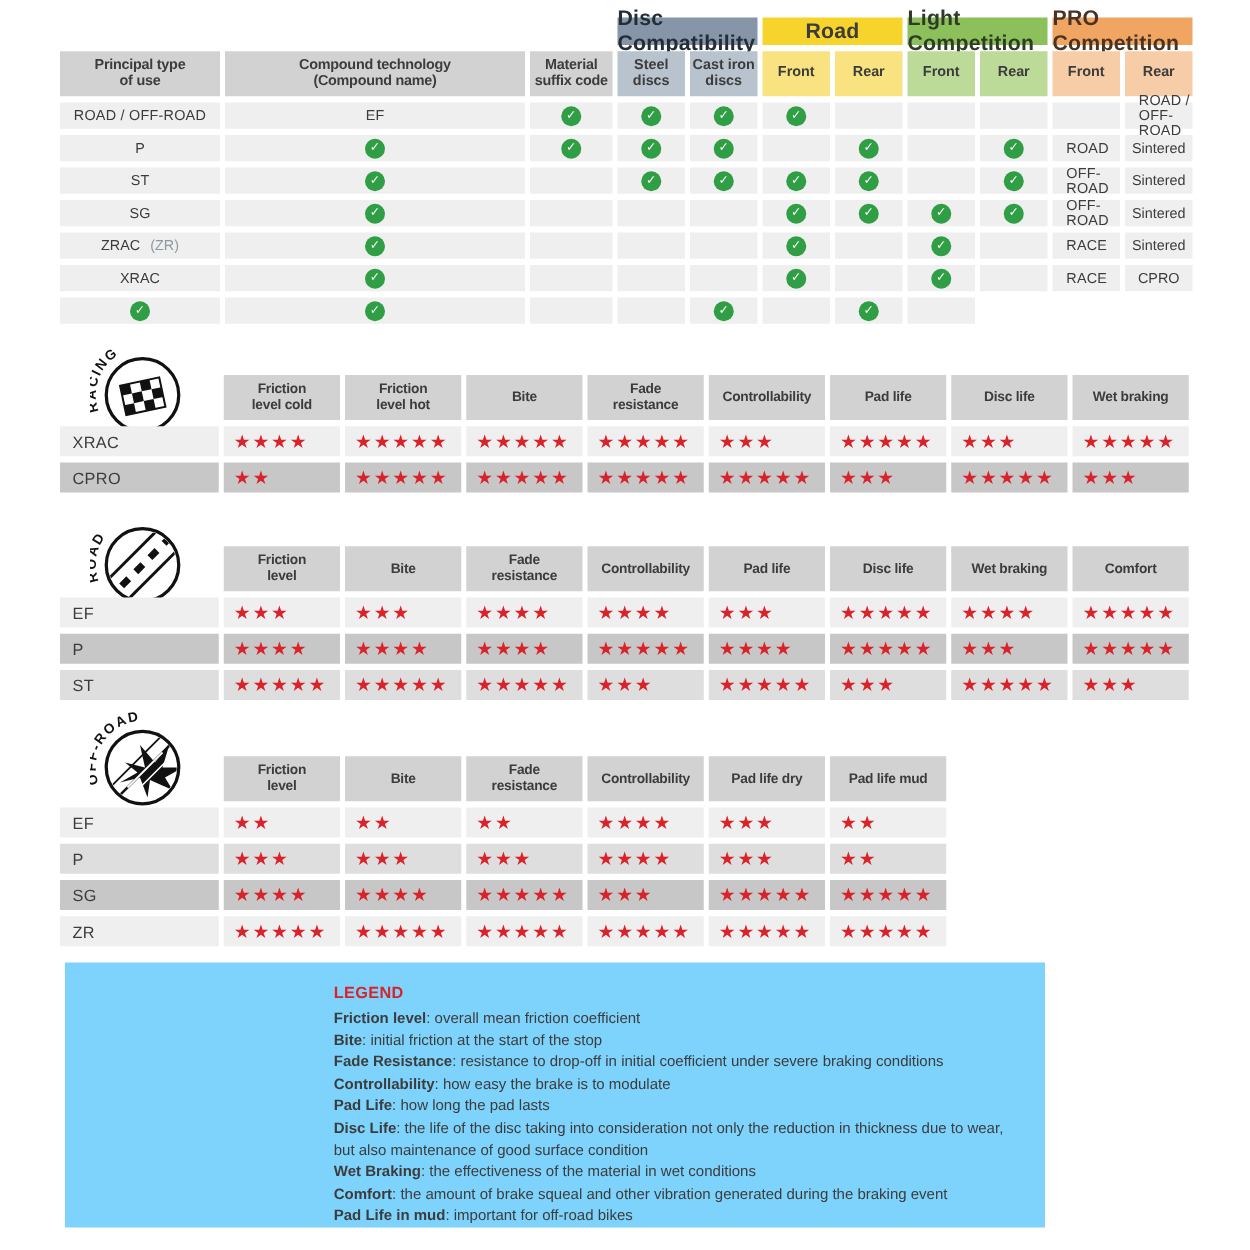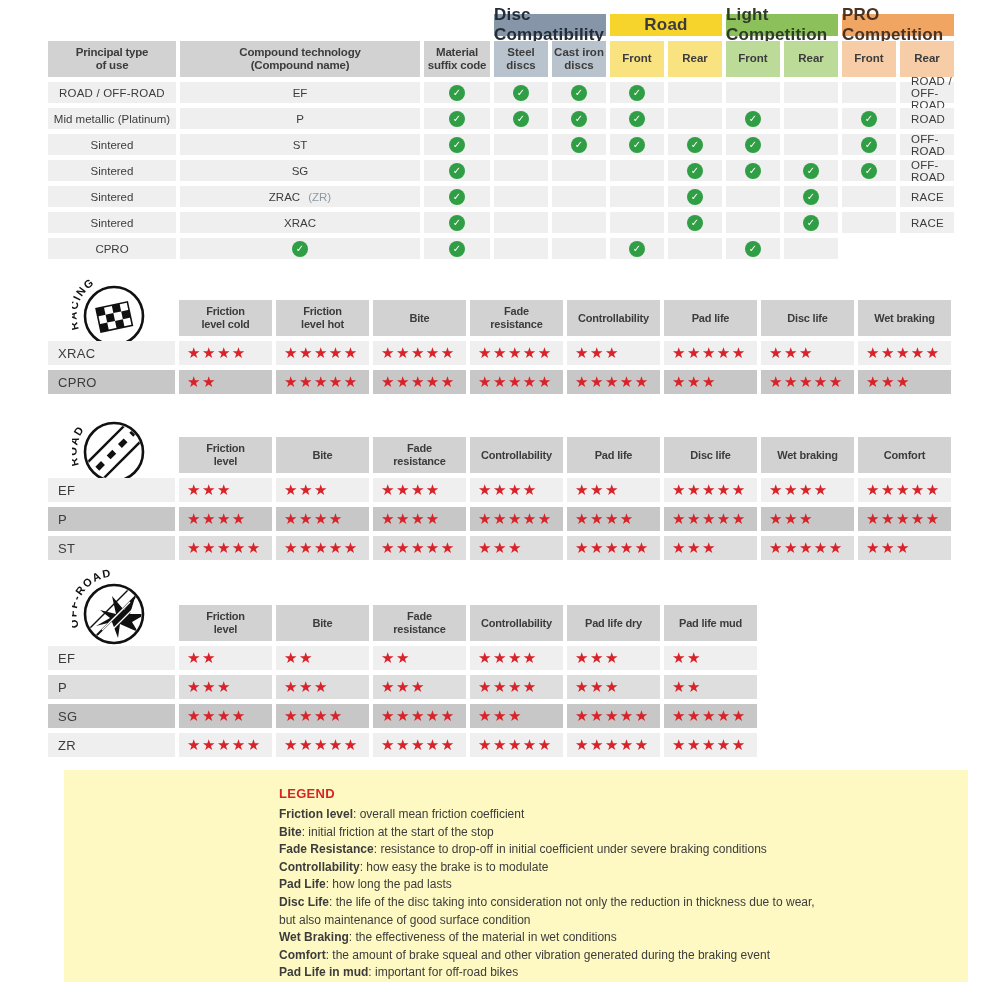--- a/index.html
+++ b/index.html
@@ -31,21 +31,21 @@
   .rate{position:absolute;left:48px;gap:5px 4px}
   .rate .hcell{letter-spacing:-.2px;font-size:11px}
   .lbl{display:flex;align-items:center;padding-left:10px;font-size:13px;letter-spacing:.3px}
   .stars{display:flex;align-items:center;padding-left:8px;color:#d8232a;font-size:15px;
          letter-spacing:1.5px;overflow:hidden;white-space:nowrap}
   .tone-light{background:#efefef}
   .tone-medium{background:#dedede}
   .tone-dark{background:#c7c7c7}
   .badge{position:absolute;width:84px;height:84px}
   .badge text{fill:#111;font-family:"Liberation Sans","DejaVu Sans",sans-serif}
-  .legend{position:absolute;left:64px;top:770px;width:904px;height:212px;background:#fef9c3}
+  .legend{position:absolute;left:52px;top:770px;width:784px;height:212px;background:#7dd3fc}
   .legend-inner{padding:16px 20px 0 215px}
   .legend-title{color:#d8232a;font-weight:bold;font-size:13px;margin-bottom:5px;letter-spacing:.3px}
   .lg-line{font-size:12px;line-height:17.6px}
   .lg-line b{font-weight:bold}
 </style>
 </head>
 <body>
 
 <div class="page">
   <div class="grid" id="compat">
@@ -86,21 +86,20 @@
         <div class="chk">✓</div>
       </div>
       <div class="cell">
         <div class="chk">✓</div>
       </div>
       <div class="cell"></div>
       <div class="cell"></div>
       <div class="cell"></div>
       <div class="cell"></div>
       <div class="cell use">ROAD / OFF-ROAD</div>
-      <div class="cell">Mid metallic (Platinum)</div>
       <div class="cell">
         <span>P</span>
       </div>
       <div class="cell">
         <div class="chk">✓</div>
       </div>
       <div class="cell">
         <div class="chk">✓</div>
       </div>
       <div class="cell">

